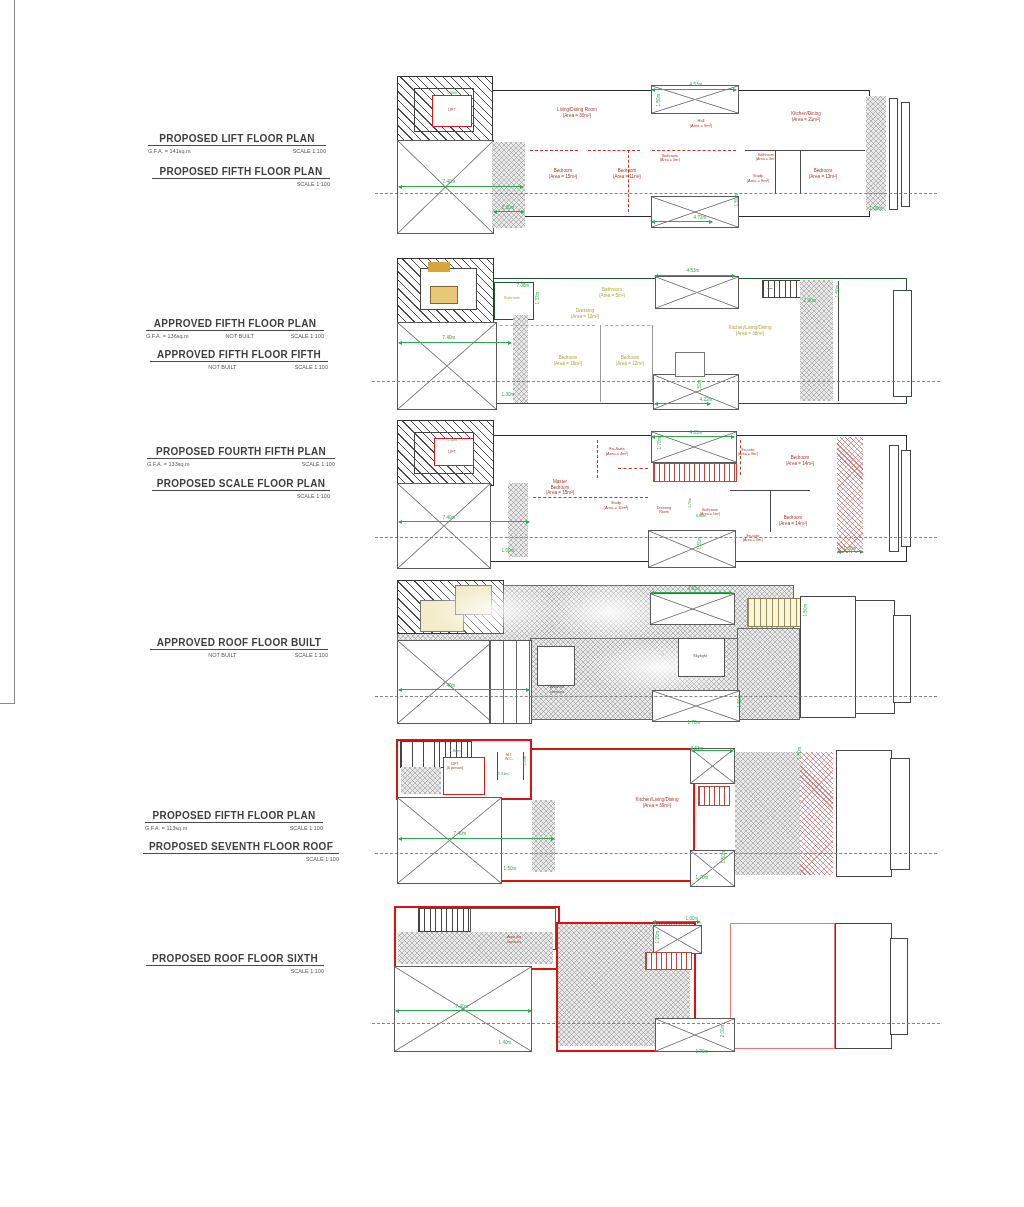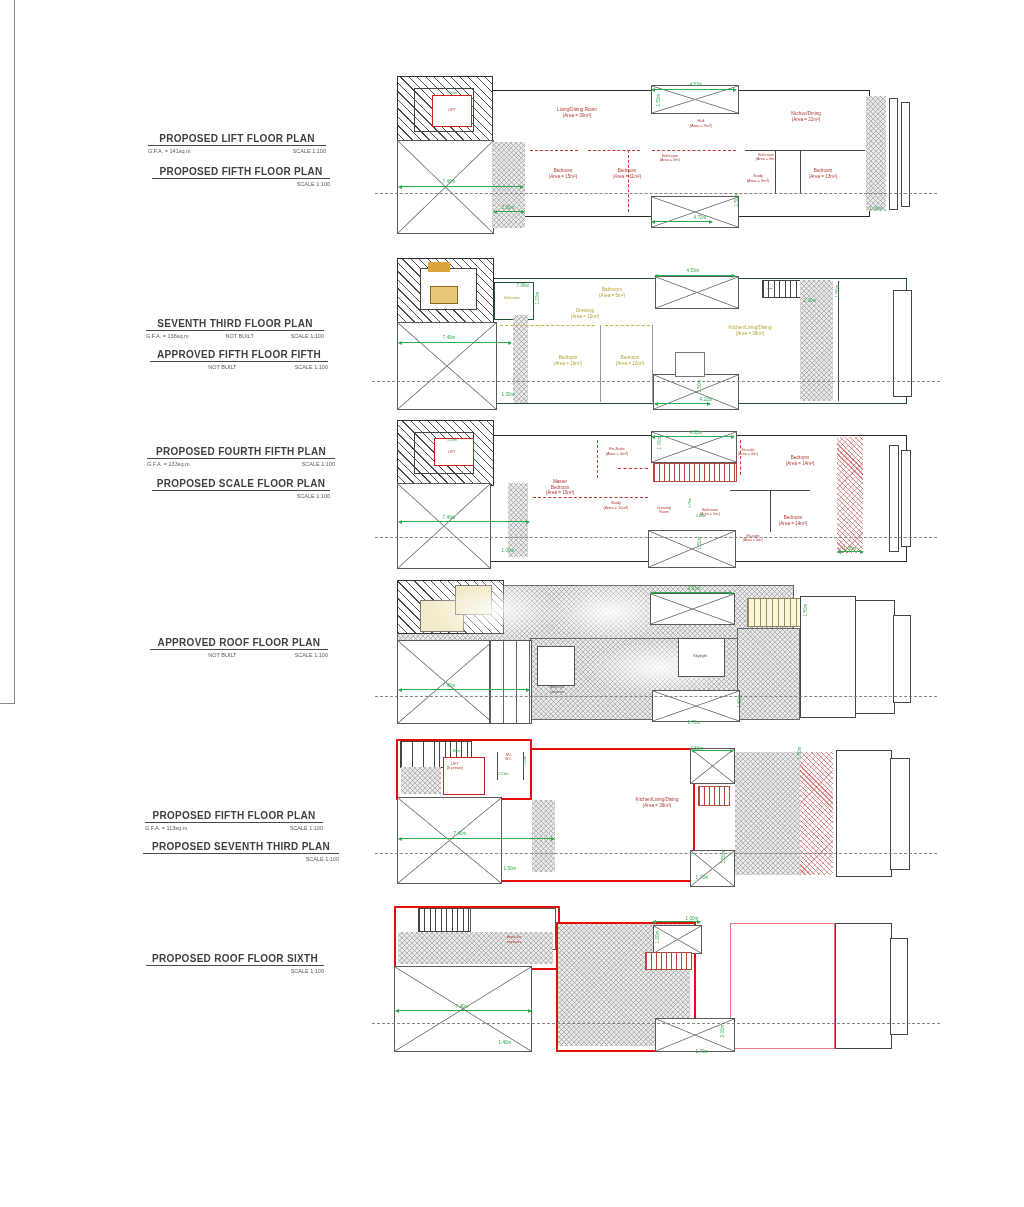--- a/index.html
+++ b/index.html
@@ -68,21 +68,21 @@
   </div>
   <div class="lbl" style="left:152px;top:166px;">
     <div class="t">PROPOSED FIFTH FLOOR PLAN</div>
     <div class="s">
         <span></span>
         <span></span>
         <span>SCALE 1:100</span>
       </div>
   </div>
   <div class="lbl" style="left:146px;top:318px;">
-    <div class="t">SEVENTH THIRD FLOOR PLAN</div>
+    <div class="t">APPROVED FIFTH FLOOR PLAN</div>
     <div class="s">
         <span>G.F.A. = 136sq.m</span>
         <span>NOT BUILT</span>
         <span>SCALE 1:100</span>
       </div>
   </div>
   <div class="lbl" style="left:150px;top:349px;">
     <div class="t">APPROVED FIFTH FLOOR FIFTH</div>
     <div class="s">
         <span></span>
@@ -100,37 +100,37 @@
   </div>
   <div class="lbl" style="left:152px;top:478px;">
     <div class="t">PROPOSED SCALE FLOOR PLAN</div>
     <div class="s">
         <span></span>
         <span></span>
         <span>SCALE 1:100</span>
       </div>
   </div>
   <div class="lbl" style="left:150px;top:637px;">
-    <div class="t">APPROVED ROOF FLOOR PLAN</div>
+    <div class="t">APPROVED ROOF FLOOR BUILT</div>
     <div class="s">
         <span></span>
         <span>NOT BUILT</span>
         <span>SCALE 1:100</span>
       </div>
   </div>
   <div class="lbl" style="left:145px;top:810px;">
     <div class="t">PROPOSED FIFTH FLOOR PLAN</div>
     <div class="s">
         <span>G.F.A. = 113sq.m</span>
         <span></span>
         <span>SCALE 1:100</span>
       </div>
   </div>
   <div class="lbl" style="left:143px;top:841px;width:196px;">
-    <div class="t">PROPOSED SEVENTH THIRD PLAN</div>
+    <div class="t">PROPOSED SEVENTH FLOOR ROOF</div>
     <div class="s">
         <span></span>
         <span></span>
         <span>SCALE 1:100</span>
       </div>
   </div>
   <div class="lbl" style="left:146px;top:953px;">
     <div class="t">PROPOSED ROOF FLOOR SIXTH</div>
     <div class="s">
         <span></span>

